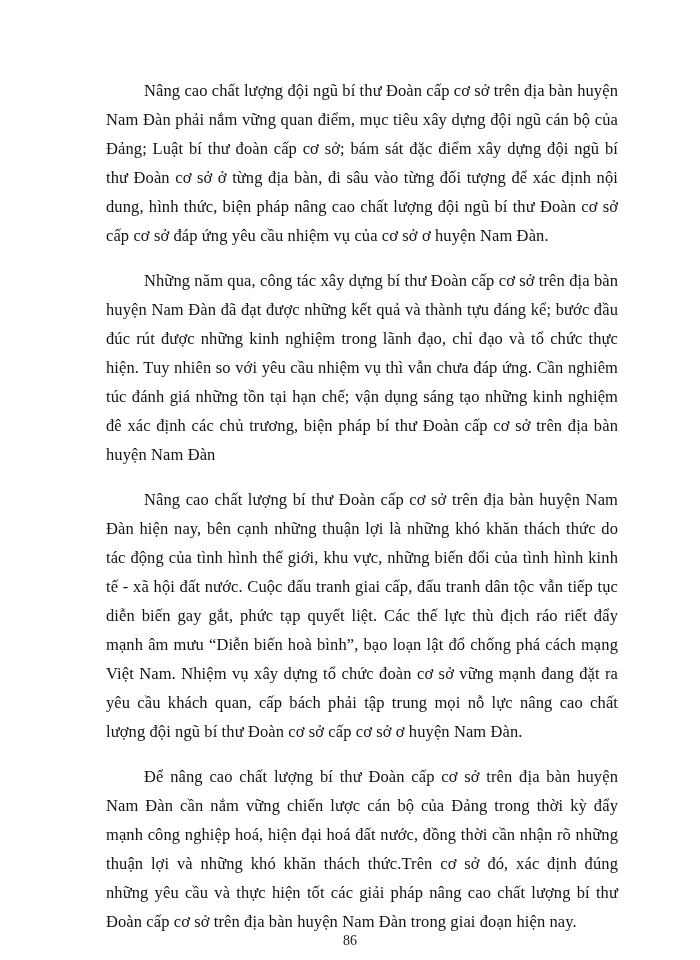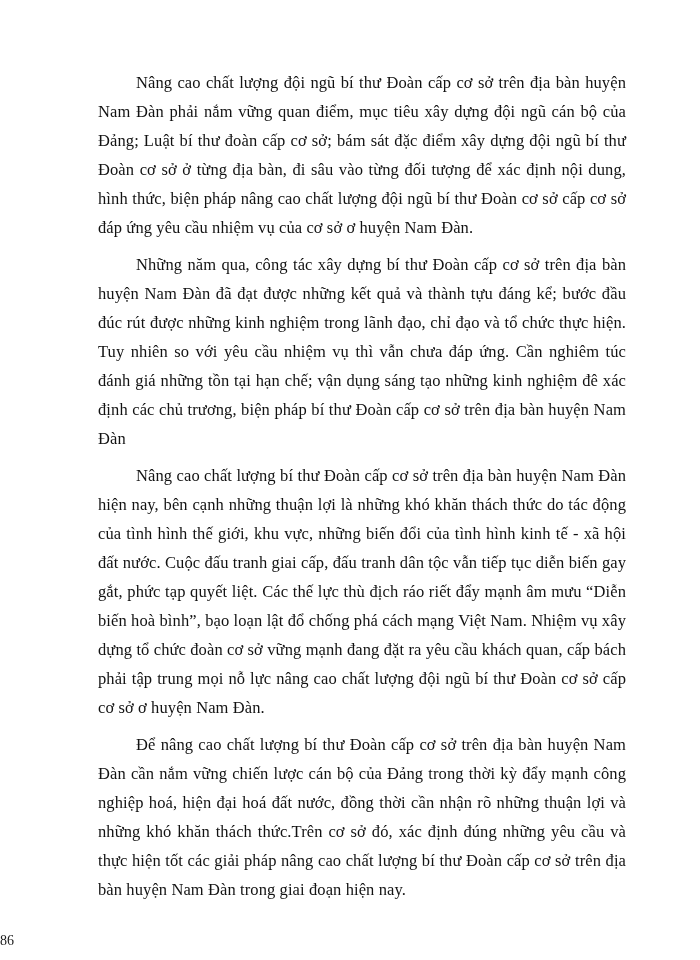--- a/index.html
+++ b/index.html
@@ -20,37 +20,38 @@
     position: absolute;
     top: 60px;
     left: 90px;
     right: 66px;
     text-align: justify;
     font-size: 16.5px;
     line-height: 29px;
     letter-spacing: 0.1px;
   }
   .text-block p {
-    margin: 8px;
+    margin: 16px;
     text-indent: 38px;
   }
   .section-heading {
     margin: 0;
     margin-top: 19px;
     text-indent: 38px;
     font-weight: bold;
     font-size: 16.5px;
     line-height: 29px;
     text-align: left;
   }
   .page-number {
     position: absolute;
     bottom: 11px;
     left: 0;
     width: 100%;
+    text-align: center;
     font-size: 14px;
     line-height: 16px;
     color: #1a1a1a;
   }
 </style>
 </head>
 <body>
 
 <div class="page">
   <div class="text-block">

